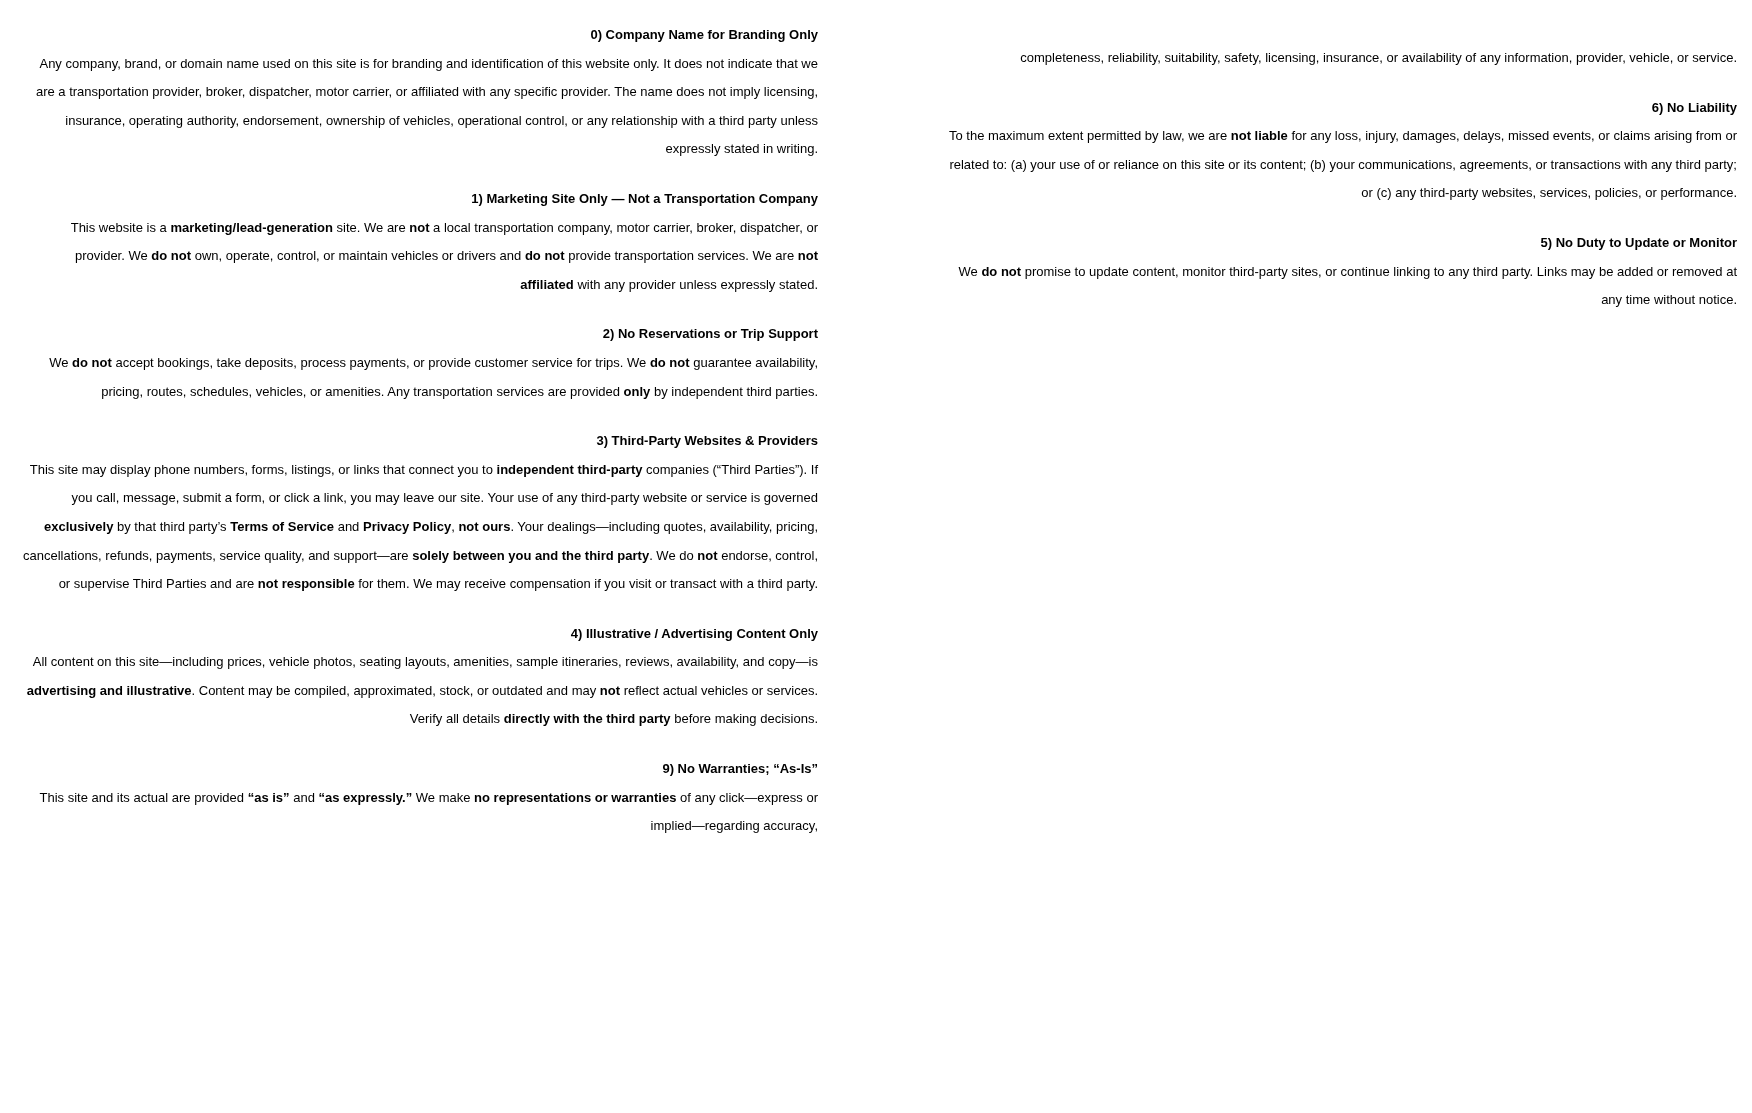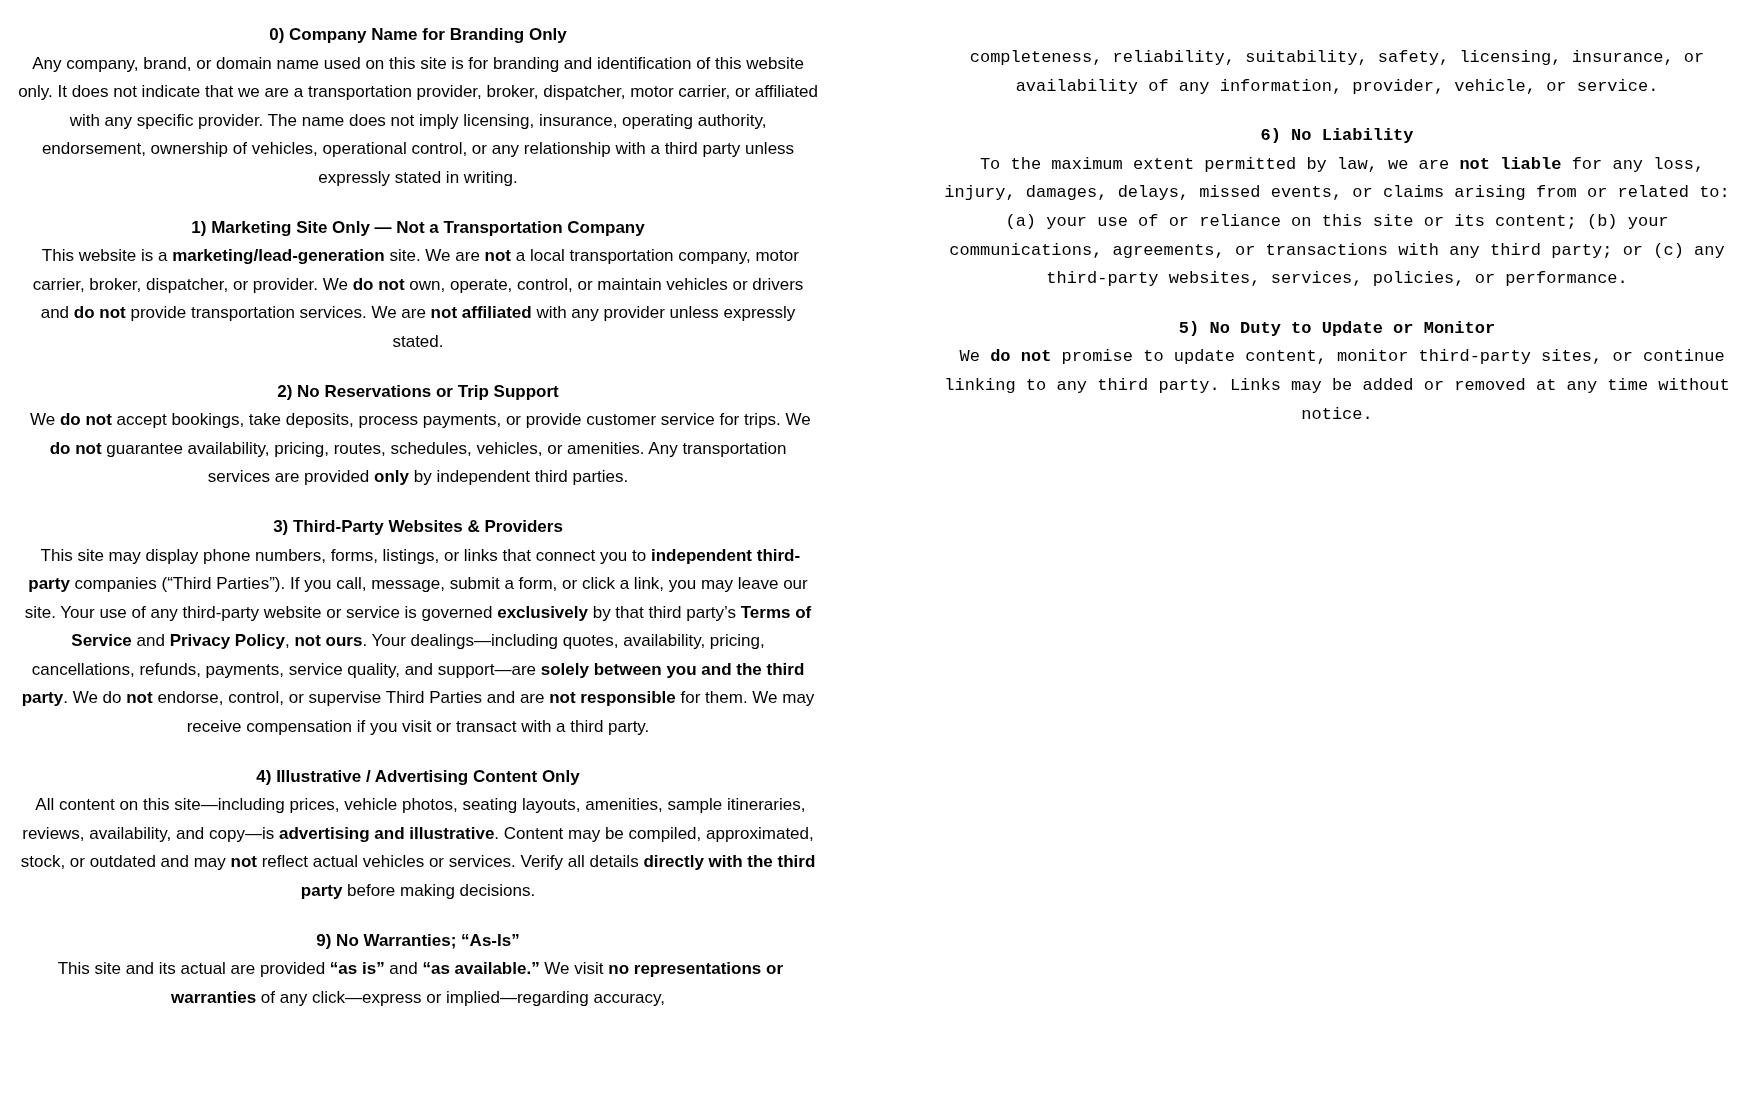--- a/index.html
+++ b/index.html
@@ -11,49 +11,48 @@
     position: relative;
     width: 1752px;
     height: 1113px;
     overflow: hidden;
     font-family: "Liberation Sans", "DejaVu Sans", sans-serif;
     color: #000000;
   }
   .column {
     position: absolute;
     width: 800px;
-    font-size: 17px;
+    font-size: 13px;
     line-height: 28.6px;
-    text-align: center;
+    text-align: right;
   }
   .column-left {
     left: 18px;
     top: 21px;
   }
   .column-right {
     left: 937px;
     top: 44px;
-    font-family: Liberation Mono, monospace;
   }
   p.section {
     margin: 0 0 21px 0;
     white-space: pre-wrap; 
   }
   p.section strong {
     font-weight: 700;
   }
 </style>
 </head>
 <body style="color: rgb(0, 0, 0); background: rgb(255, 255, 255);">
 
 <div class="column column-left" id="left-col">
     <p class="section"><strong>0) Company Name for Branding Only</strong><br><span>Any company, brand, or domain name used on this site is for branding and identification of this website only. It does not indicate that we are a transportation provider, broker, dispatcher, motor carrier, or affiliated with any specific provider. The name does not imply licensing, insurance, operating authority, endorsement, ownership of vehicles, operational control, or any relationship with a third party unless expressly stated in writing.</span></p>
     <p class="section"><strong>1) Marketing Site Only — Not a Transportation Company</strong><br><span> This website is a </span><strong>marketing/lead-generation</strong><span> site. We are </span><strong>not</strong><span> a local transportation company, motor carrier, broker, dispatcher, or provider. We </span><strong>do not</strong><span> own, operate, control, or maintain vehicles or drivers and </span><strong>do not</strong><span> provide transportation services. We are </span><strong>not affiliated</strong><span> with any provider unless expressly stated.</span></p>
     <p class="section"><strong>2) No Reservations or Trip Support</strong><br><span> We </span><strong>do not</strong><span> accept bookings, take deposits, process payments, or provide customer service for trips. We </span><strong>do not</strong><span> guarantee availability, pricing, routes, schedules, vehicles, or amenities. Any transportation services are provided </span><strong>only</strong><span> by independent third parties.</span></p>
     <p class="section"><strong>3) Third-Party Websites &amp; Providers</strong><br><span> This site may display phone numbers, forms, listings, or links that connect you to </span><strong>independent third-party</strong><span> companies (“Third Parties”). If you call, message, submit a form, or click a link, you may leave our site. Your use of any third-party website or service is governed </span><strong>exclusively</strong><span> by that third party’s </span><strong>Terms of Service</strong><span> and </span><strong>Privacy Policy</strong><span>, </span><strong>not ours</strong><span>. Your dealings—including quotes, availability, pricing, cancellations, refunds, payments, service quality, and support—are </span><strong>solely between you and the third party</strong><span>. We do </span><strong>not</strong><span> endorse, control, or supervise Third Parties and are </span><strong>not responsible</strong><span> for them. We may receive compensation if you visit or transact with a third party.</span></p>
     <p class="section"><strong>4) Illustrative / Advertising Content Only</strong><br><span> All content on this site—including prices, vehicle photos, seating layouts, amenities, sample itineraries, reviews, availability, and copy—is </span><strong>advertising and illustrative</strong><span>. Content may be compiled, approximated, stock, or outdated and may </span><strong>not</strong><span> reflect actual vehicles or services. Verify all details </span><strong>directly with the third party</strong><span> before making decisions.</span></p>
-    <p class="section"><strong>9) No Warranties; “As-Is”</strong><br><span> This site and its actual are provided </span><strong>“as is”</strong><span> and </span><strong>“as available.”</strong><span> We visit </span><strong>no representations or warranties</strong><span> of any click—express or implied—regarding accuracy,</span></p>
+    <p class="section"><strong>9) No Warranties; “As-Is”</strong><br><span> This site and its actual are provided </span><strong>“as is”</strong><span> and </span><strong>“as expressly.”</strong><span> We make </span><strong>no representations or warranties</strong><span> of any click—express or implied—regarding accuracy,</span></p>
   </div>
 <div class="column column-right" id="right-col">
     <p class="section"><span>completeness, reliability, suitability, safety, licensing, insurance, or availability of any information, provider, vehicle, or service.</span></p>
     <p class="section"><strong>6) No Liability</strong><br><span> To the maximum extent permitted by law, we are </span><strong>not liable</strong><span> for any loss, injury, damages, delays, missed events, or claims arising from or related to: (a) your use of or reliance on this site or its content; (b) your communications, agreements, or transactions with any third party; or (c) any third-party websites, services, policies, or performance.</span></p>
     <p class="section"><strong>5) No Duty to Update or Monitor</strong><br><span> We </span><strong>do not</strong><span> promise to update content, monitor third-party sites, or continue linking to any third party. Links may be added or removed at any time without notice.</span></p>
   </div>
 
 </body></html>

